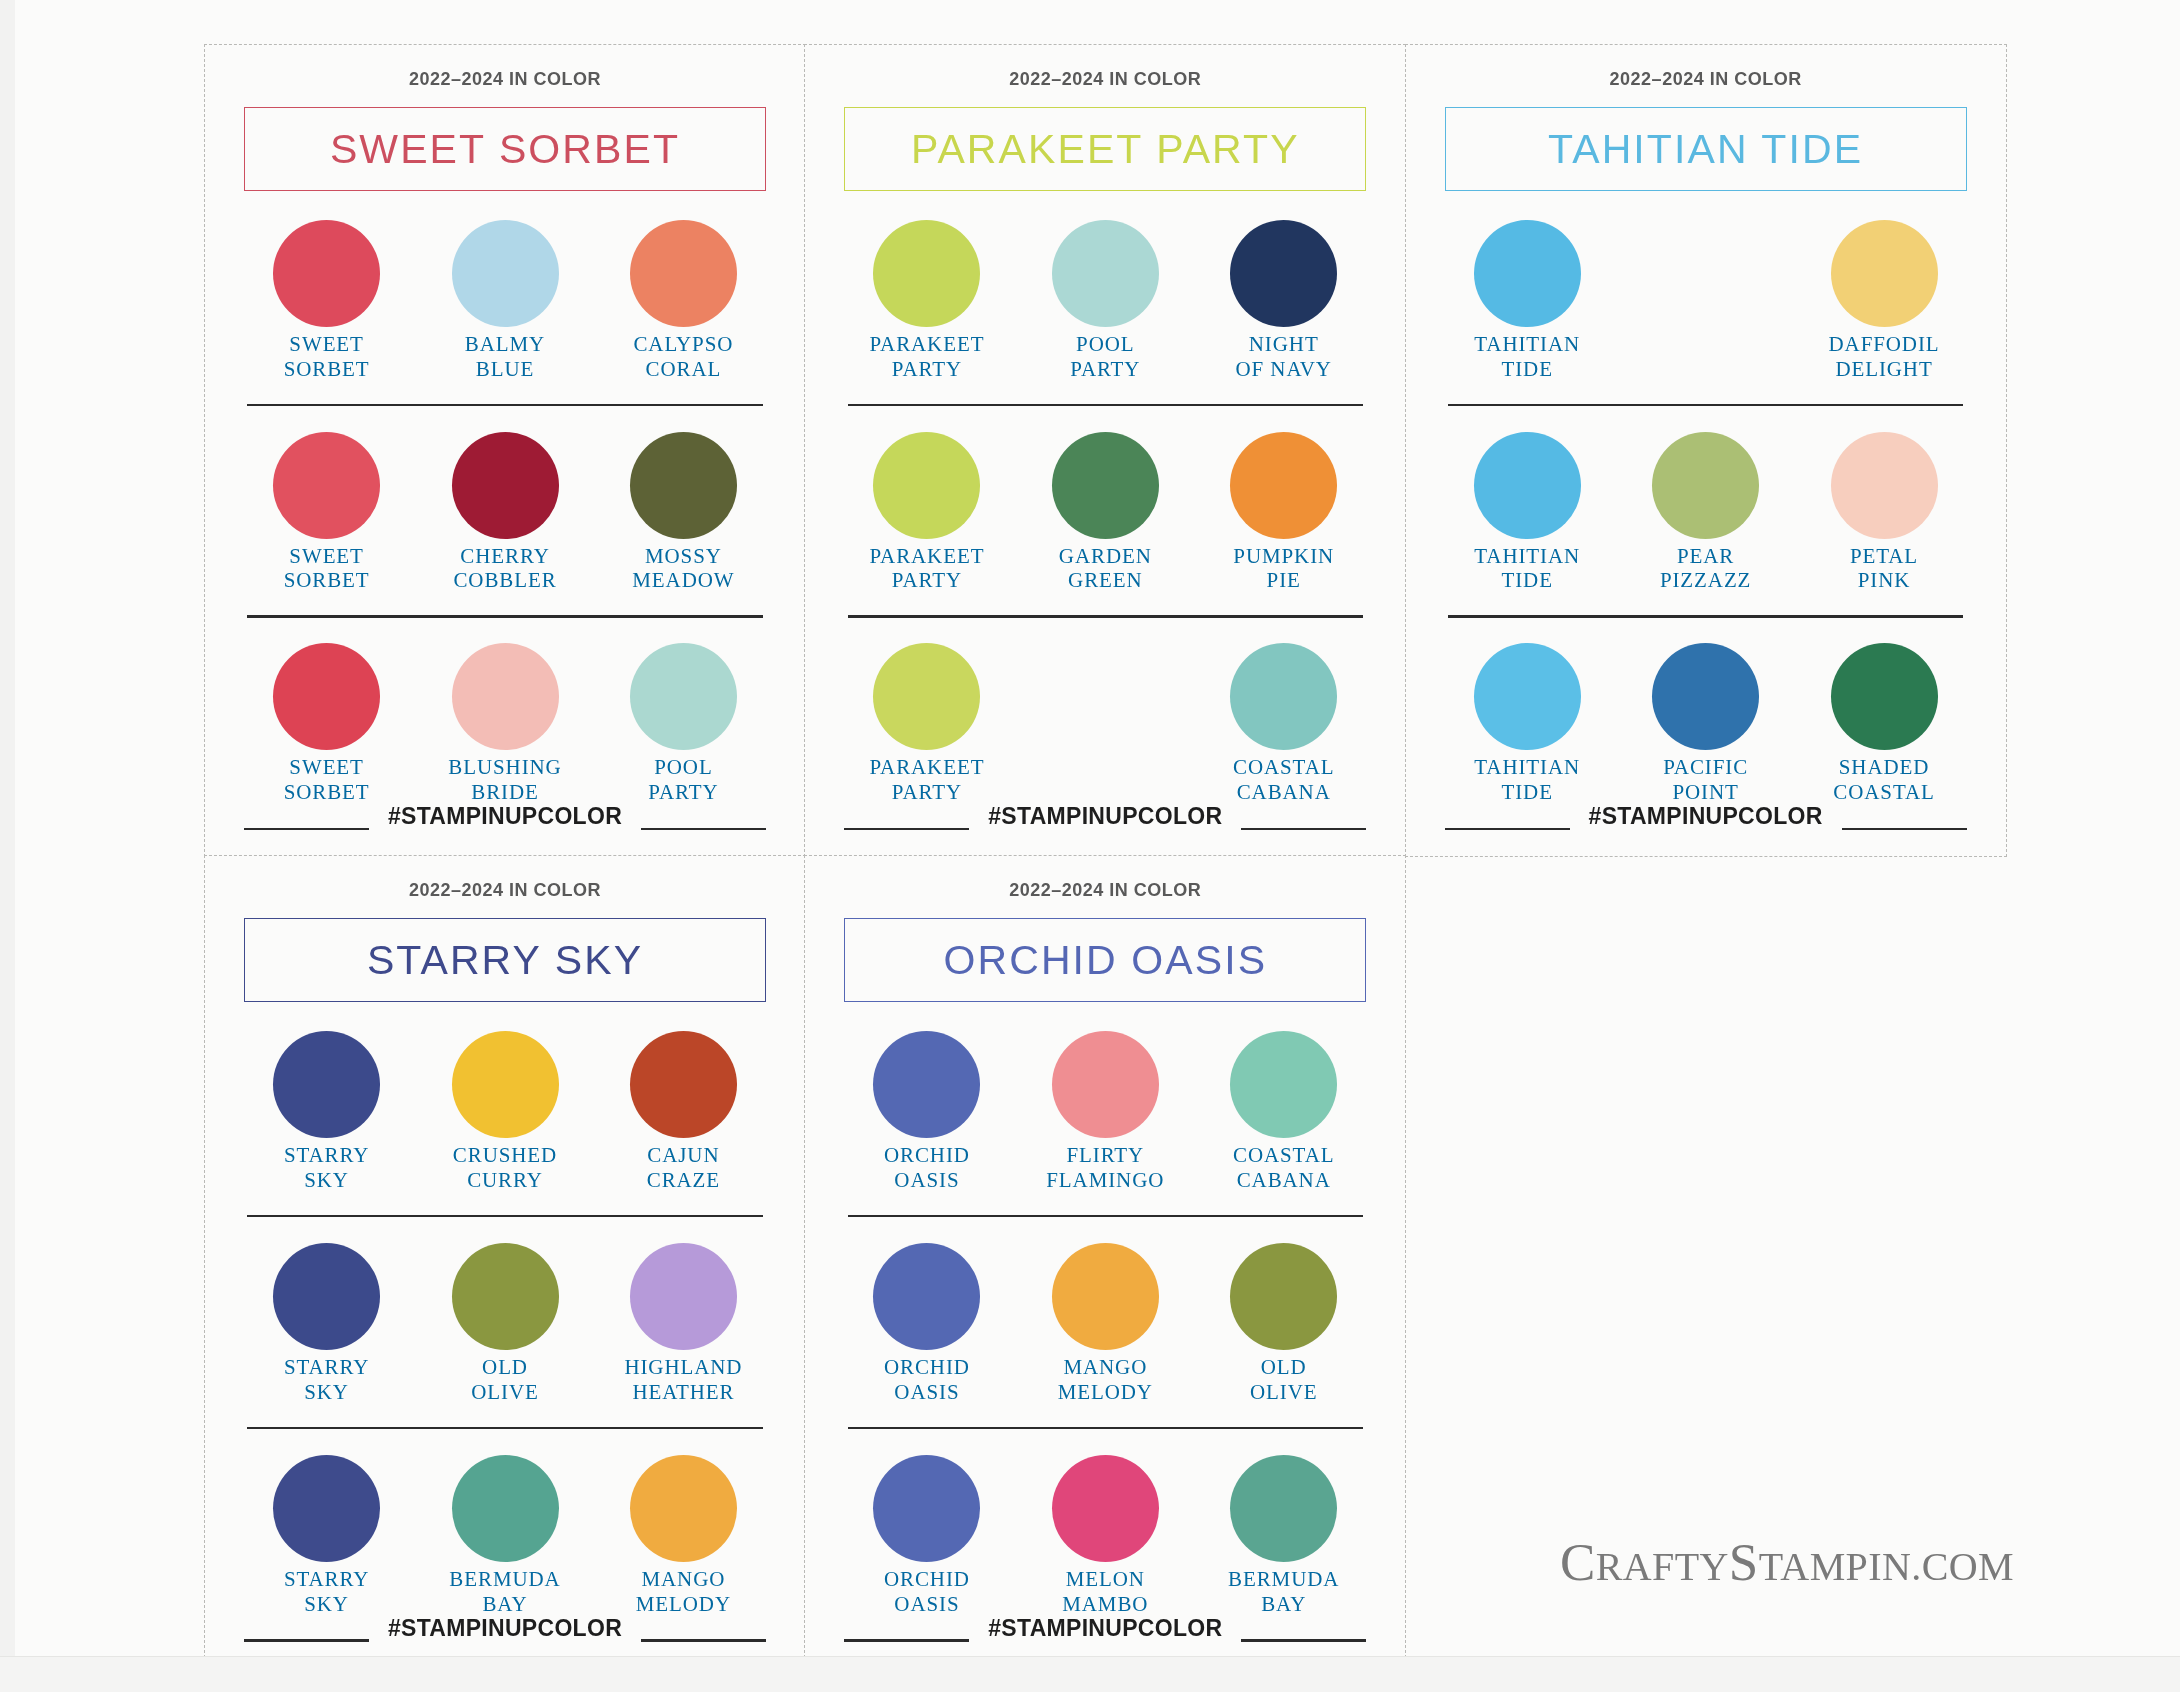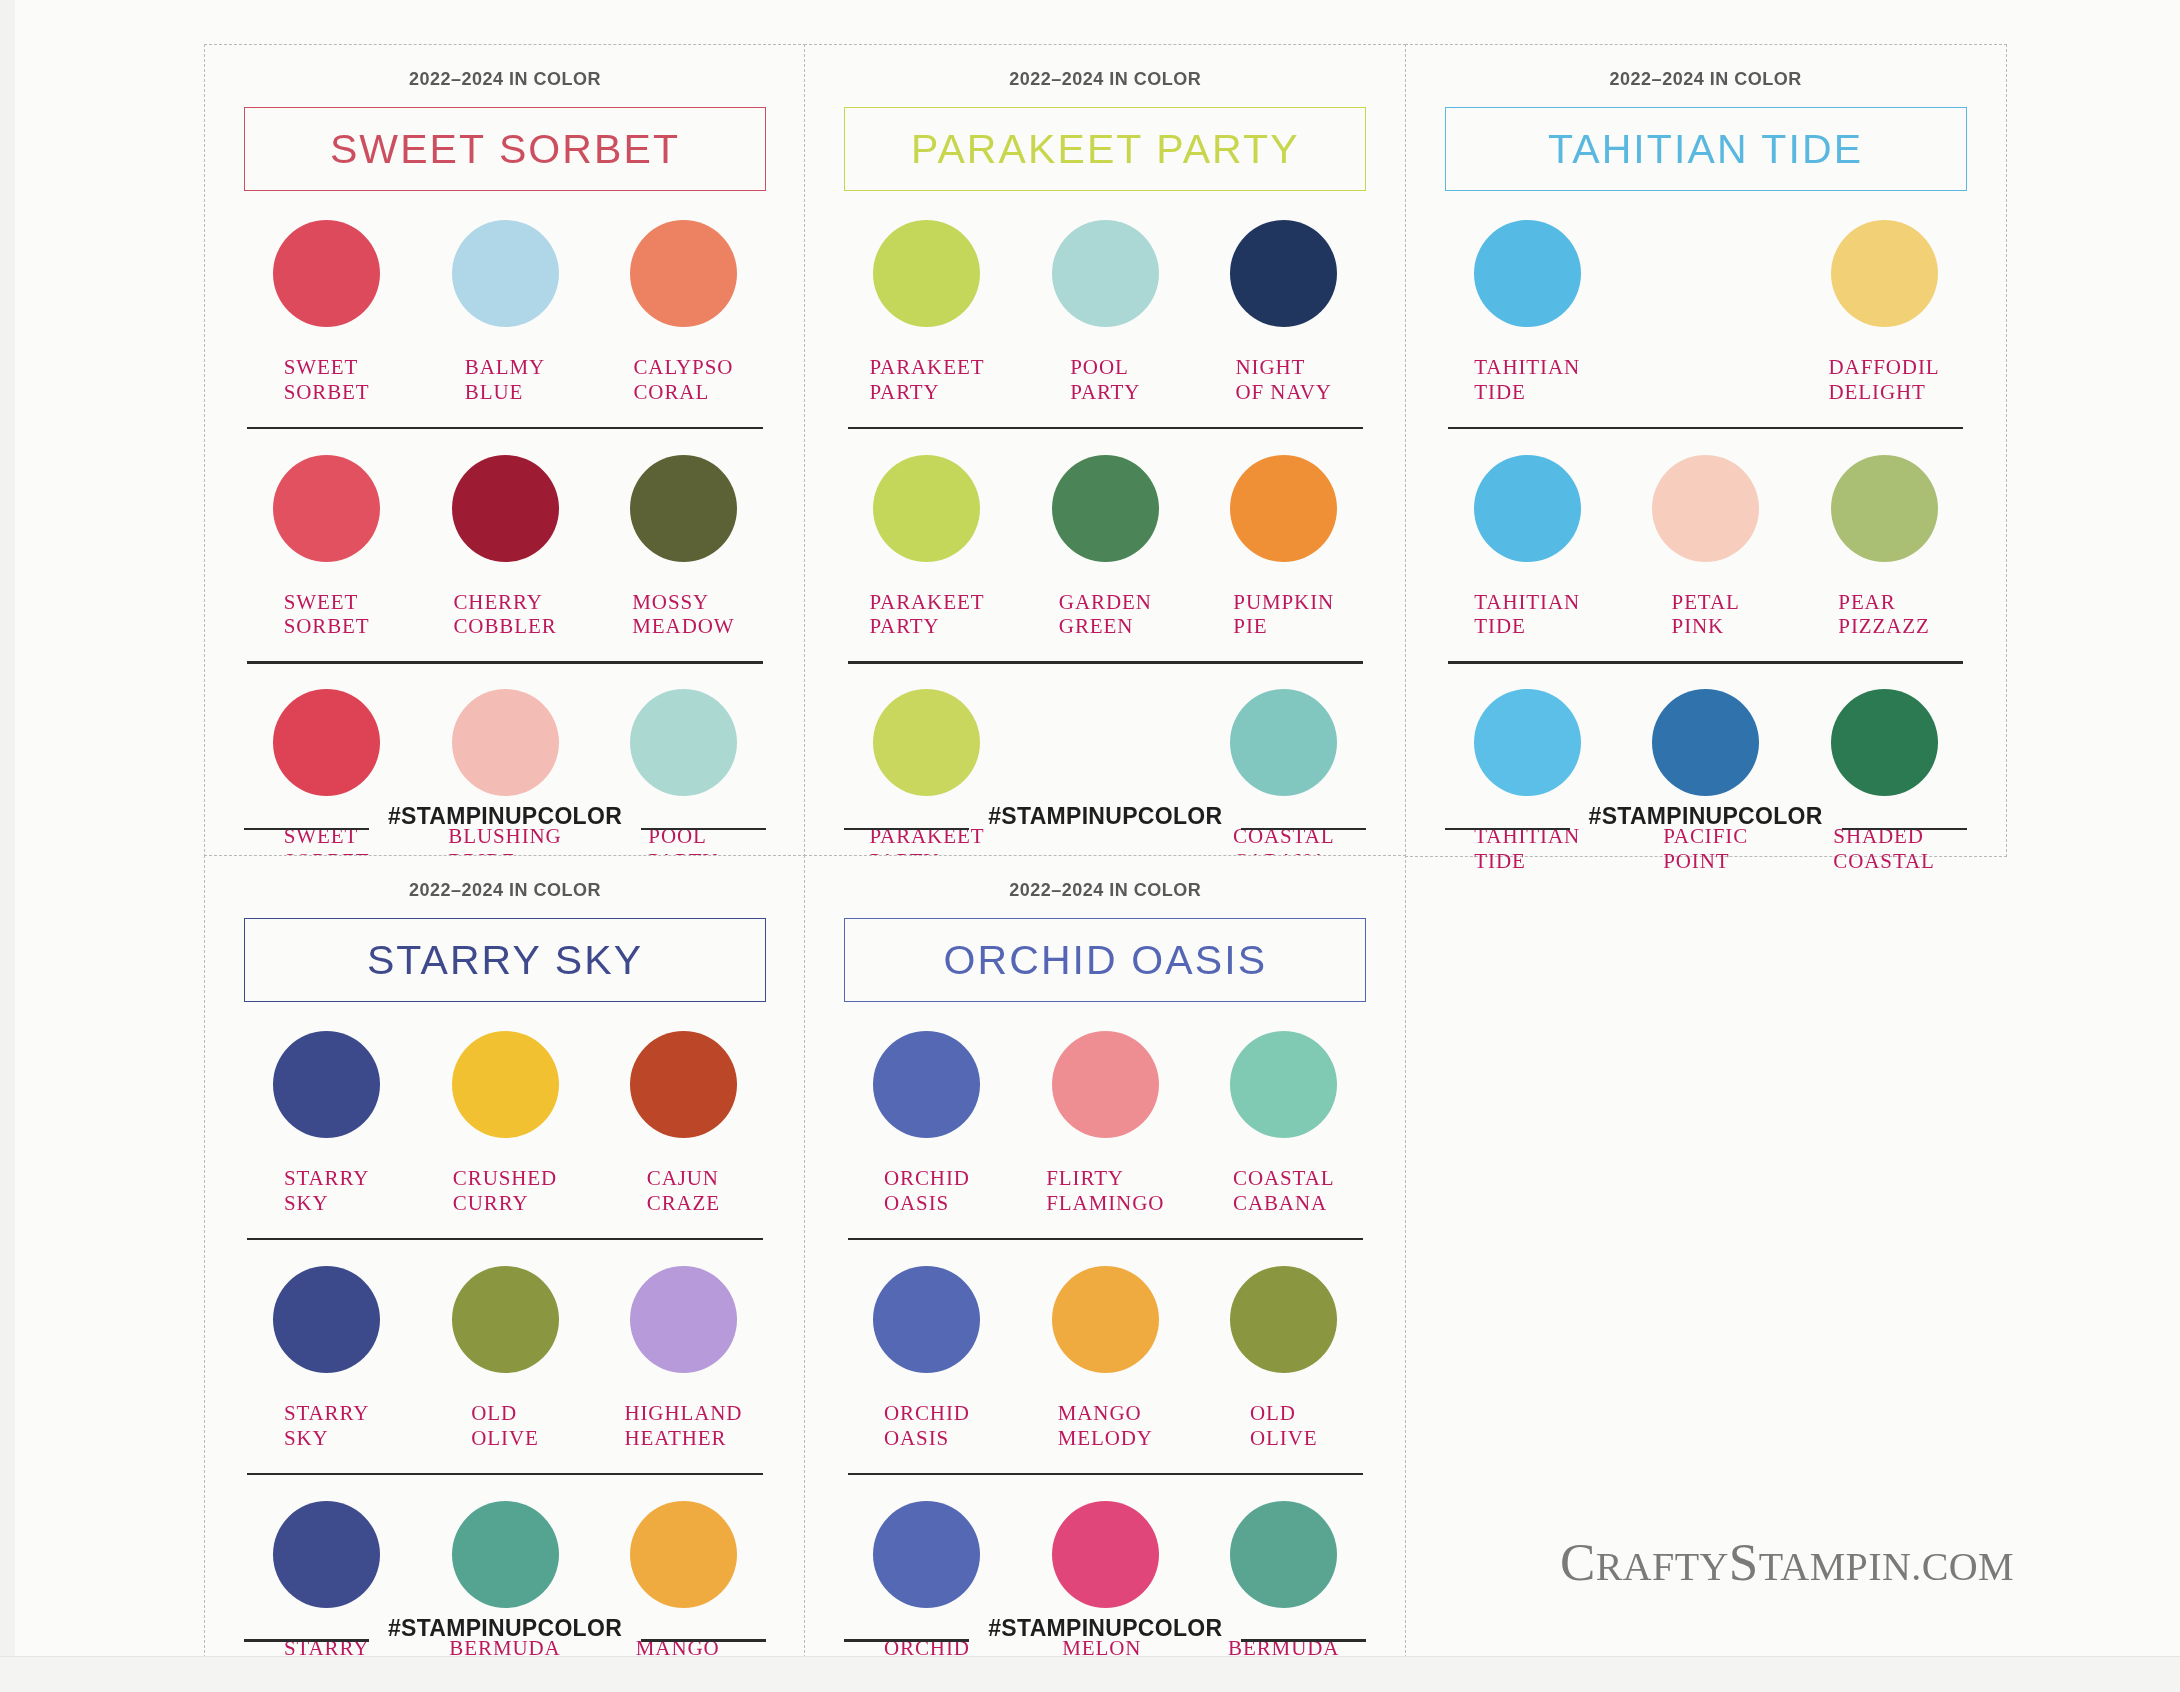--- a/index.html
+++ b/index.html
@@ -109,27 +109,27 @@
     flex-direction: column;
     align-items: center;
   }
   .swatch-dot {
     width: 107px;
     height: 107px;
     border-radius: 50%;
     background: #cccccc;
   }
   .swatch-label {
-    margin-top: 28px;
+    margin-top: 5px;
     font-family: "Liberation Serif", serif;
     font-size: 21px;
     line-height: 1.18;
     letter-spacing: 0.9px;
-    color: #be185d;
-    text-align: left;
+    color: #0369a1;
+    text-align: center;
     white-space: pre-line;
   }
 
   .row-rule {
     height: 2.6px;
     background: #2b2b2b;
     margin: 22px 3.4px 25.6px 3.4px;
   }
 
   .card-footer {
@@ -318,28 +318,28 @@
           </div>
         </div>
         <div class="row-rule"></div>
         <div class="swatch-row">
           <div class="swatch-cell">
             <div class="swatch-dot" style="background: rgb(85, 186, 228);"></div>
             <div class="swatch-label">TAHITIAN
 TIDE</div>
           </div>
           <div class="swatch-cell">
+            <div class="swatch-dot" style="background: rgb(171, 191, 116);"></div>
+            <div class="swatch-label">PEAR
+PIZZAZZ</div>
+          </div>
+          <div class="swatch-cell">
             <div class="swatch-dot" style="background: rgb(247, 206, 190);"></div>
             <div class="swatch-label">PETAL
 PINK</div>
-          </div>
-          <div class="swatch-cell">
-            <div class="swatch-dot" style="background: rgb(171, 191, 116);"></div>
-            <div class="swatch-label">PEAR
-PIZZAZZ</div>
           </div>
         </div>
         <div class="row-rule"></div>
         <div class="swatch-row">
           <div class="swatch-cell">
             <div class="swatch-dot" style="background: rgb(91, 191, 231);"></div>
             <div class="swatch-label">TAHITIAN
 TIDE</div>
           </div>
           <div class="swatch-cell">

